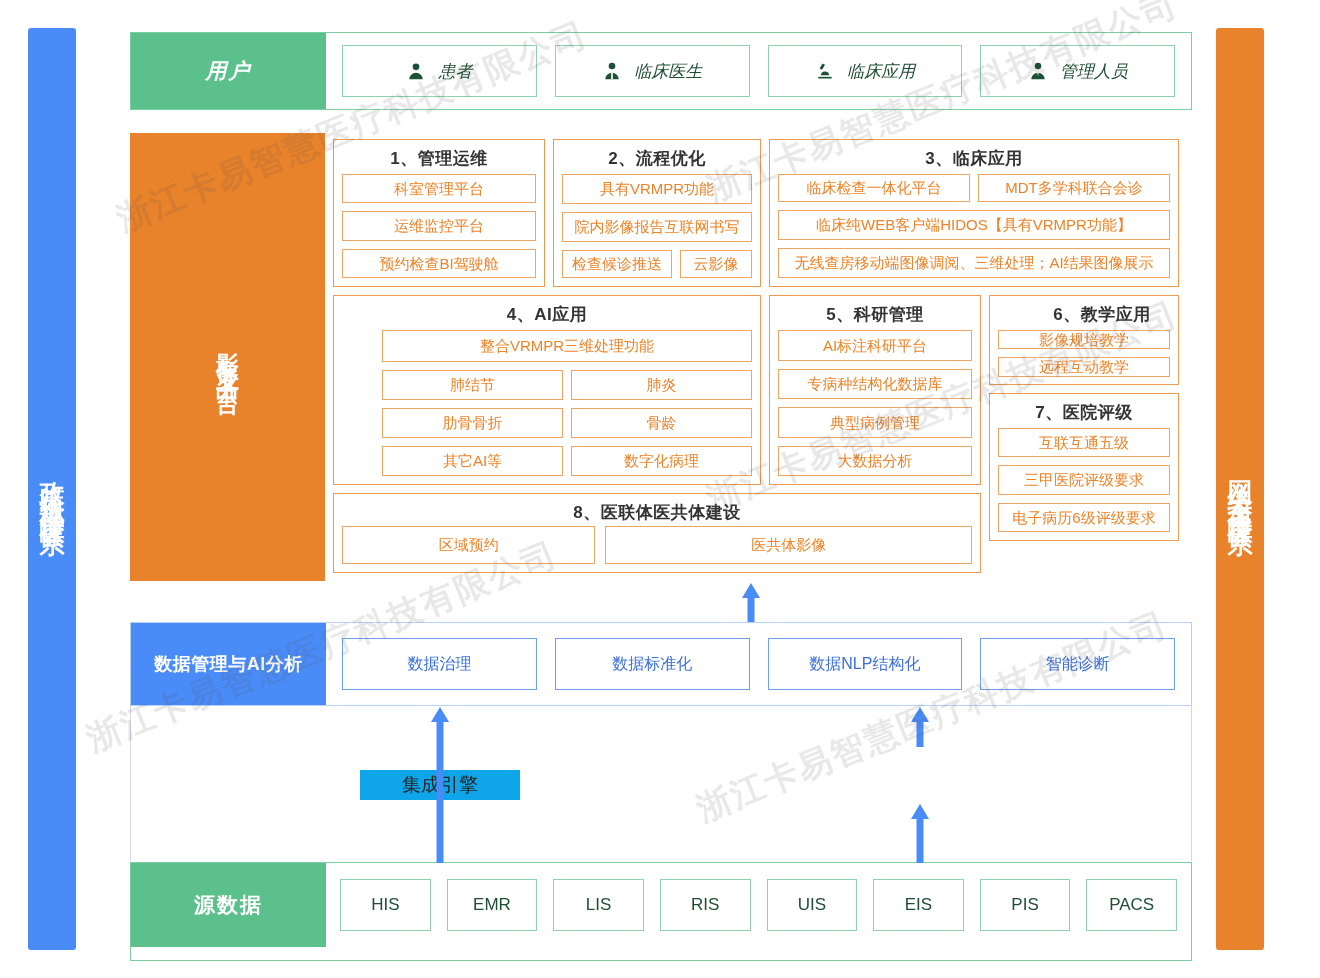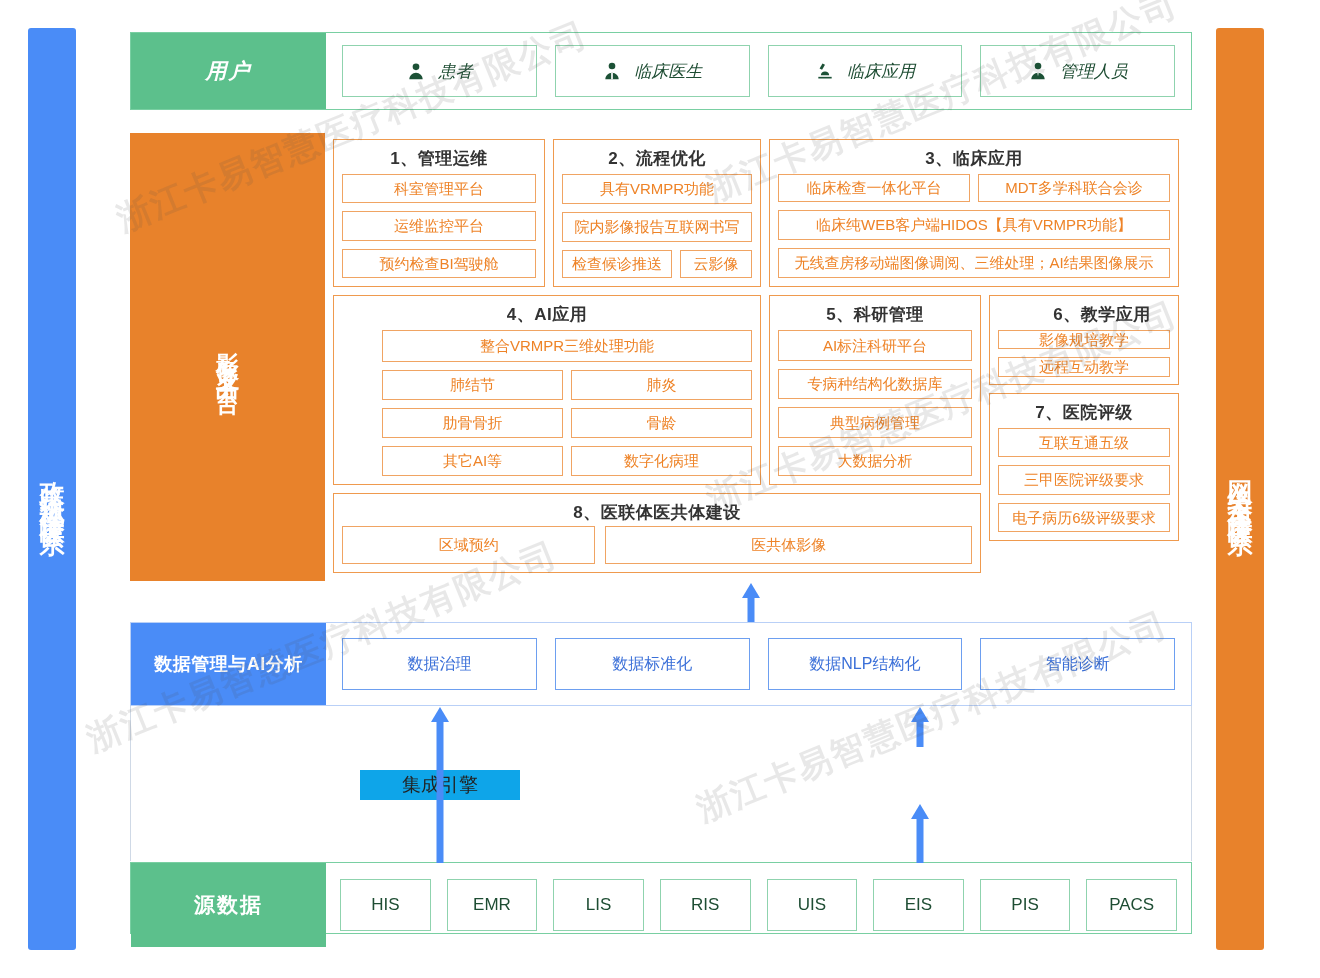--- a/index.html
+++ b/index.html
@@ -104,21 +104,21 @@
     display: flex; align-items: center; justify-content: center;
     font-size: 18px; font-weight: 700; letter-spacing: 0.5px; z-index: 12;
   }
   #engine-label {
     position: absolute; left: 360px; top: 770px; width: 160px;
     text-align: center; font-size: 19px; color: #222; z-index: 13;
     background: #0ea5e9; padding: 2px 0;
   }
 
   
-  #row-src { left: 130px; top: 862px; width: 1062px; height: 72px; border: 1px solid #79cfa2; }
+  #row-src { left: 130px; top: 862px; width: 1062px; height: 99px; border: 1px solid #79cfa2; }
   #src-label {
     position: absolute; left: 0; top: 0; width: 195px; height: 84px;
     background: #5cc08c; color: #fff;
     display: flex; align-items: center; justify-content: center;
     font-size: 21px; font-weight: 700; letter-spacing: 2px;
   }
   #src-items {
     position: absolute; left: 195px; top: 0; right: 0; height: 84px;
     display: flex; align-items: center; gap: 16px; padding: 0 14px;
   }

